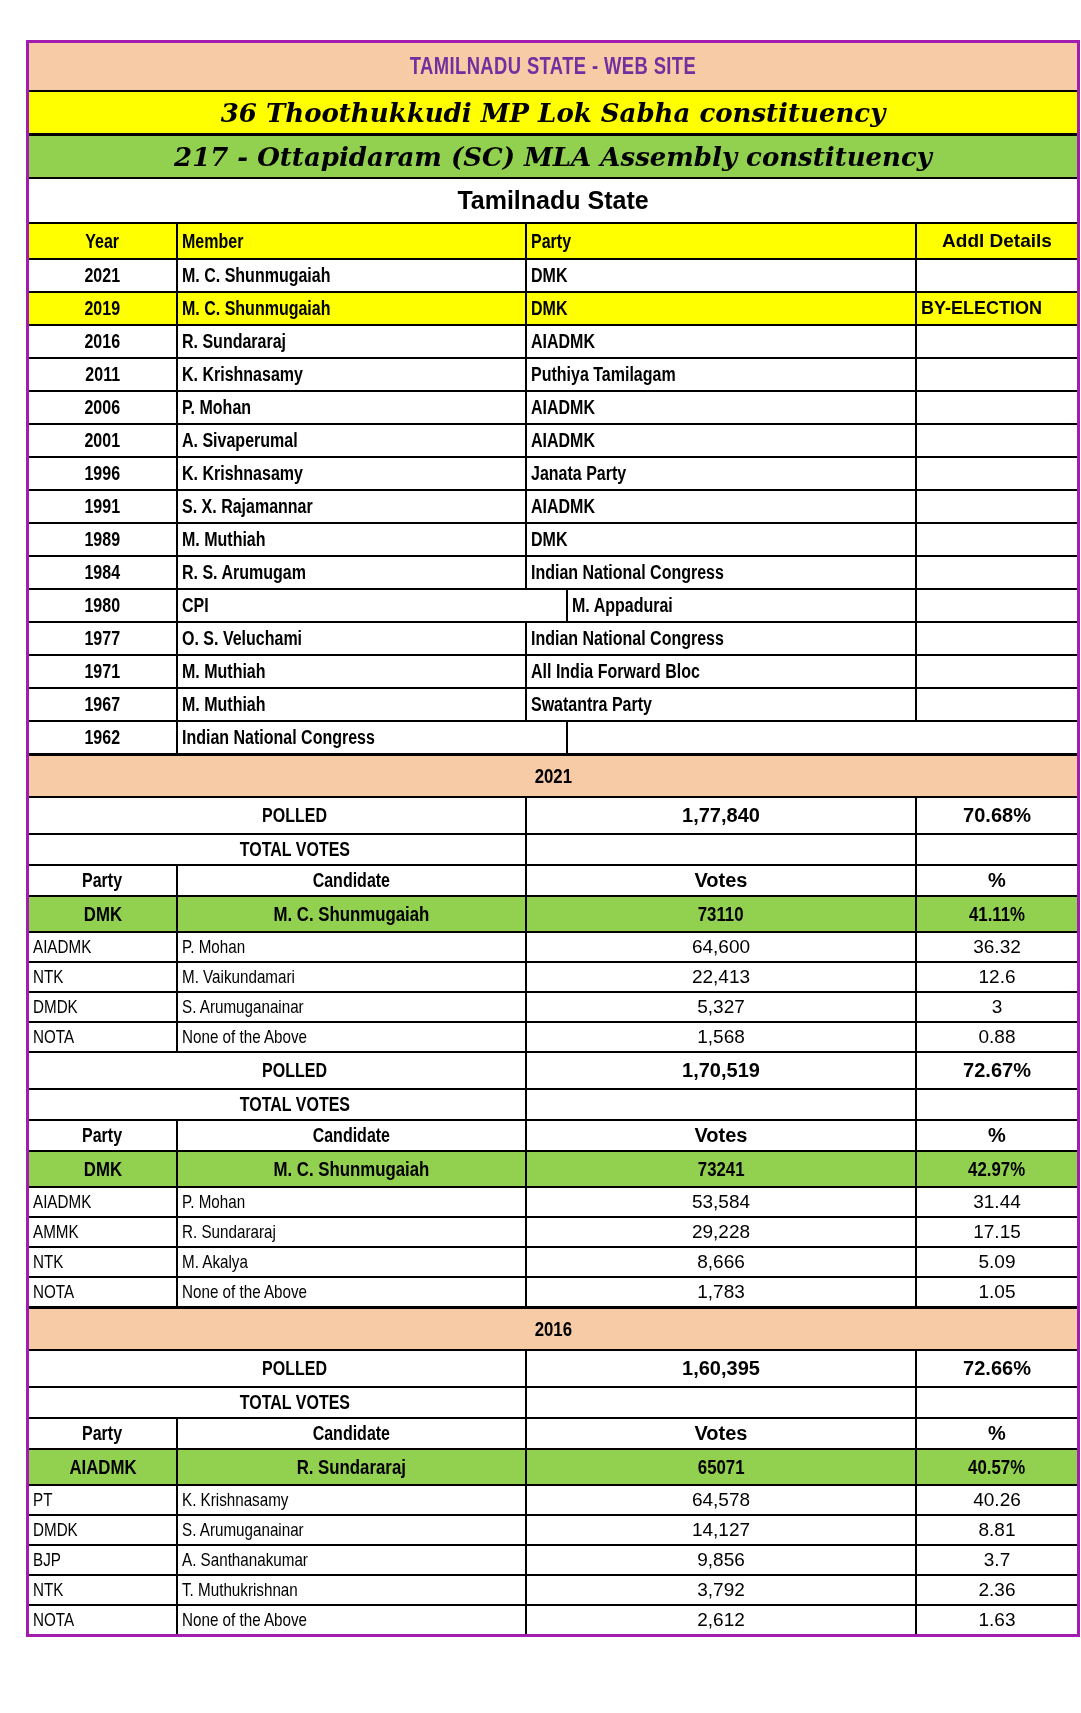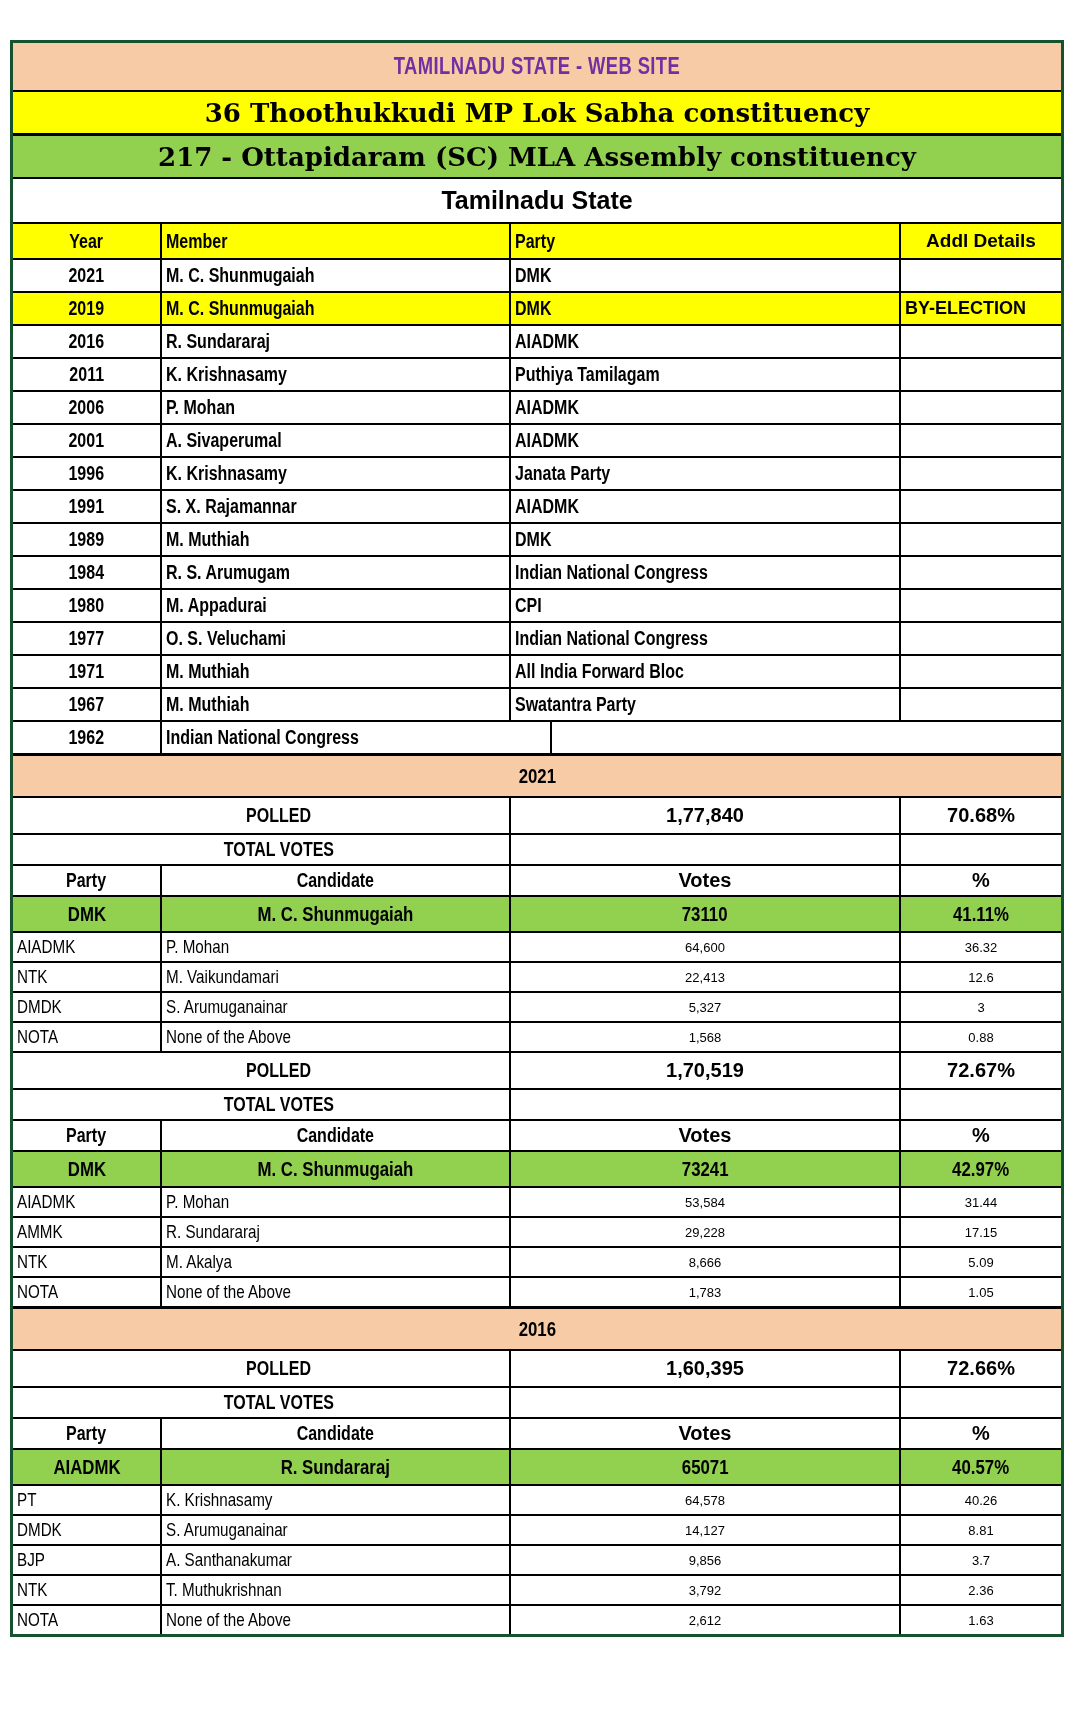--- a/index.html
+++ b/index.html
@@ -1,18 +1,18 @@
 <!DOCTYPE html>
 <html style="--peach: #F6CBA6; --yellow: #FFFF00; --green: #92D050; --purple: #7030A0;"><head>
 <meta charset="utf-8">
 <style>
   * { box-sizing: border-box; margin: 0; padding: 0; }
   body { background: #ffffff; font-family: "Liberation Sans", "DejaVu Sans", sans-serif; }
   .page { position: relative; width: 1081px; height: 1713px; background: #fff; overflow: hidden; }
-  .sheet { position: absolute; left: 10px; top: 40px; width: 1054px; border: 3px solid #14532d; background: #fff; }
+  .sheet { position: absolute; left: 26px; top: 40px; width: 1054px; border: 3px solid #a21caf; background: #fff; }
   .row { display: flex; border-top: 2px solid #000; }
   .row:first-child { border-top: none; }
   .row.thick { border-top-width: 3px; }
   .cell { display: flex; align-items: center; justify-content: center; overflow: hidden; white-space: nowrap; }
   .cell + .cell { border-left: 2px solid #000; }
   .cell.left { justify-content: flex-start; padding-left: 4px; }
   .c1 { width: 147px; } .c2 { width: 349px; } .c3 { width: 390px; } .c4 { width: 162px; }
   .c12 { width: 496px; padding-left: 36px; } .cfull { width: 1048px; }
   
   .r-site { height: 47px; } .r-mp { height: 43px; } .r-mla { height: 44px; } .r-state { height: 45px; }
@@ -21,30 +21,30 @@
   .r-rhead { height: 31px; } .r-win { height: 36px; } .r-data { height: 30px; }
   
   .bg-peach { background: var(--peach); }
   .bg-yellow { background: var(--yellow); }
   .bg-green { background: var(--green); }
   
   .t { display: inline-block; transform: scaleX(0.8); transform-origin: center center; }
   .cell.left .t { transform-origin: left center; }
   .b { font-weight: 700; }
   .site-txt { font-size: 23px; font-weight: 700; color: var(--purple); letter-spacing: 0.5px; }
-  .serif-txt { font-family: "DejaVu Serif", "Liberation Serif", serif; font-weight: 700; font-size: 26px; }
+  .serif-txt { font-family: "DejaVu Serif", "Liberation Serif", serif; font-weight: 700; font-size: 26px; font-style: italic; }
   .state-txt { font-size: 25px; font-weight: 700; }
   .hd-txt { font-size: 20px; font-weight: 700; }
   .yr-txt { font-size: 20px; font-weight: 700; }
   .sec-txt { font-size: 21px; font-weight: 700; }
   .pol-txt { font-size: 20px; font-weight: 700; }
   .num-b { font-size: 20px; font-weight: 700; }
   .win-txt { font-size: 21px; font-weight: 700; }
   .dat-txt { font-size: 19px; font-weight: 400; }
-  .num-r { font-size: 13px; font-weight: 400; }
+  .num-r { font-size: 19px; font-weight: 400; }
 </style>
 </head>
 <body>
 
 <div class="page">
   <div class="sheet">
 
     <div class="row r-site bg-peach">
       <div class="cell cfull">
         <span class="t site-txt">TAMILNADU STATE - WEB SITE</span>
@@ -203,25 +203,25 @@
         </div>
         <div class="cell c3 left">
           <span class="t yr-txt">Indian National Congress</span>
         </div>
         <div class="cell c4 left"></div>
       </div>
       <div class="row r-year">
         <div class="cell c1">
           <span class="t yr-txt">1980</span>
         </div>
+        <div class="cell c3 left">
+          <span class="t yr-txt">CPI</span>
+        </div>
         <div class="cell c2 left">
           <span class="t yr-txt">M. Appadurai</span>
-        </div>
-        <div class="cell c3 left">
-          <span class="t yr-txt">CPI</span>
         </div>
         <div class="cell c4 left"></div>
       </div>
       <div class="row r-year">
         <div class="cell c1">
           <span class="t yr-txt">1977</span>
         </div>
         <div class="cell c2 left">
           <span class="t yr-txt">O. S. Veluchami</span>
         </div>

